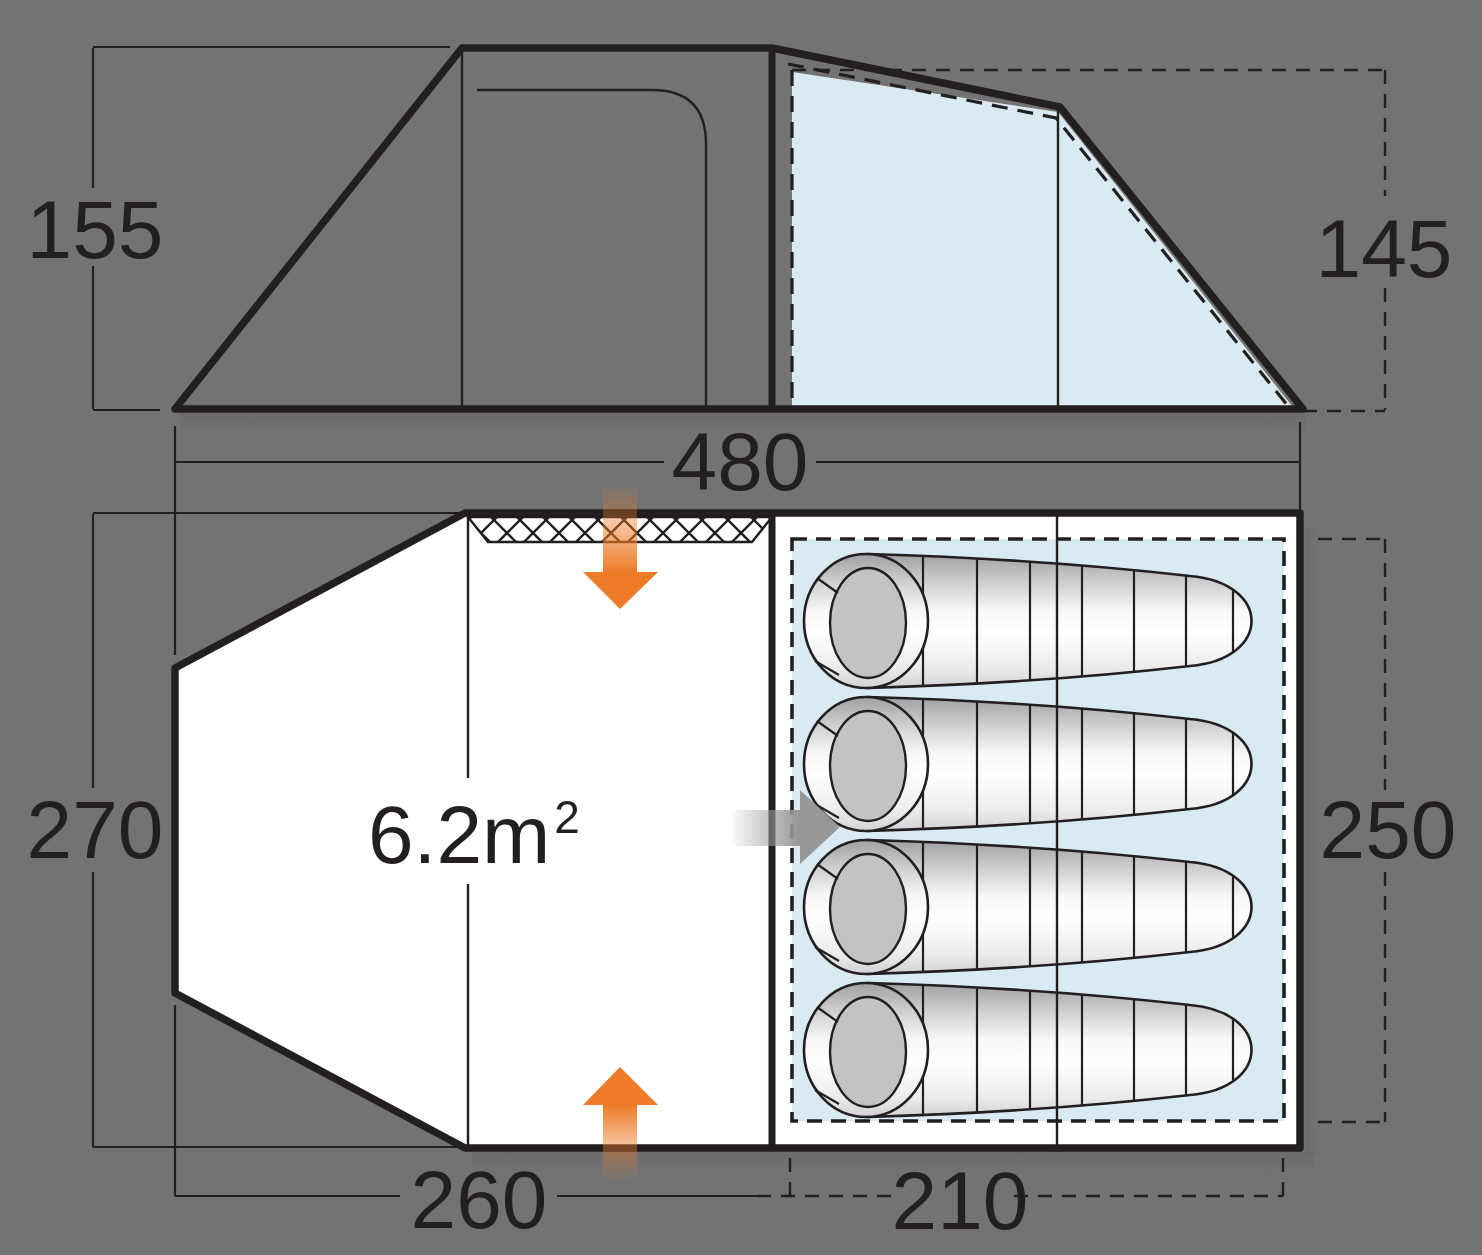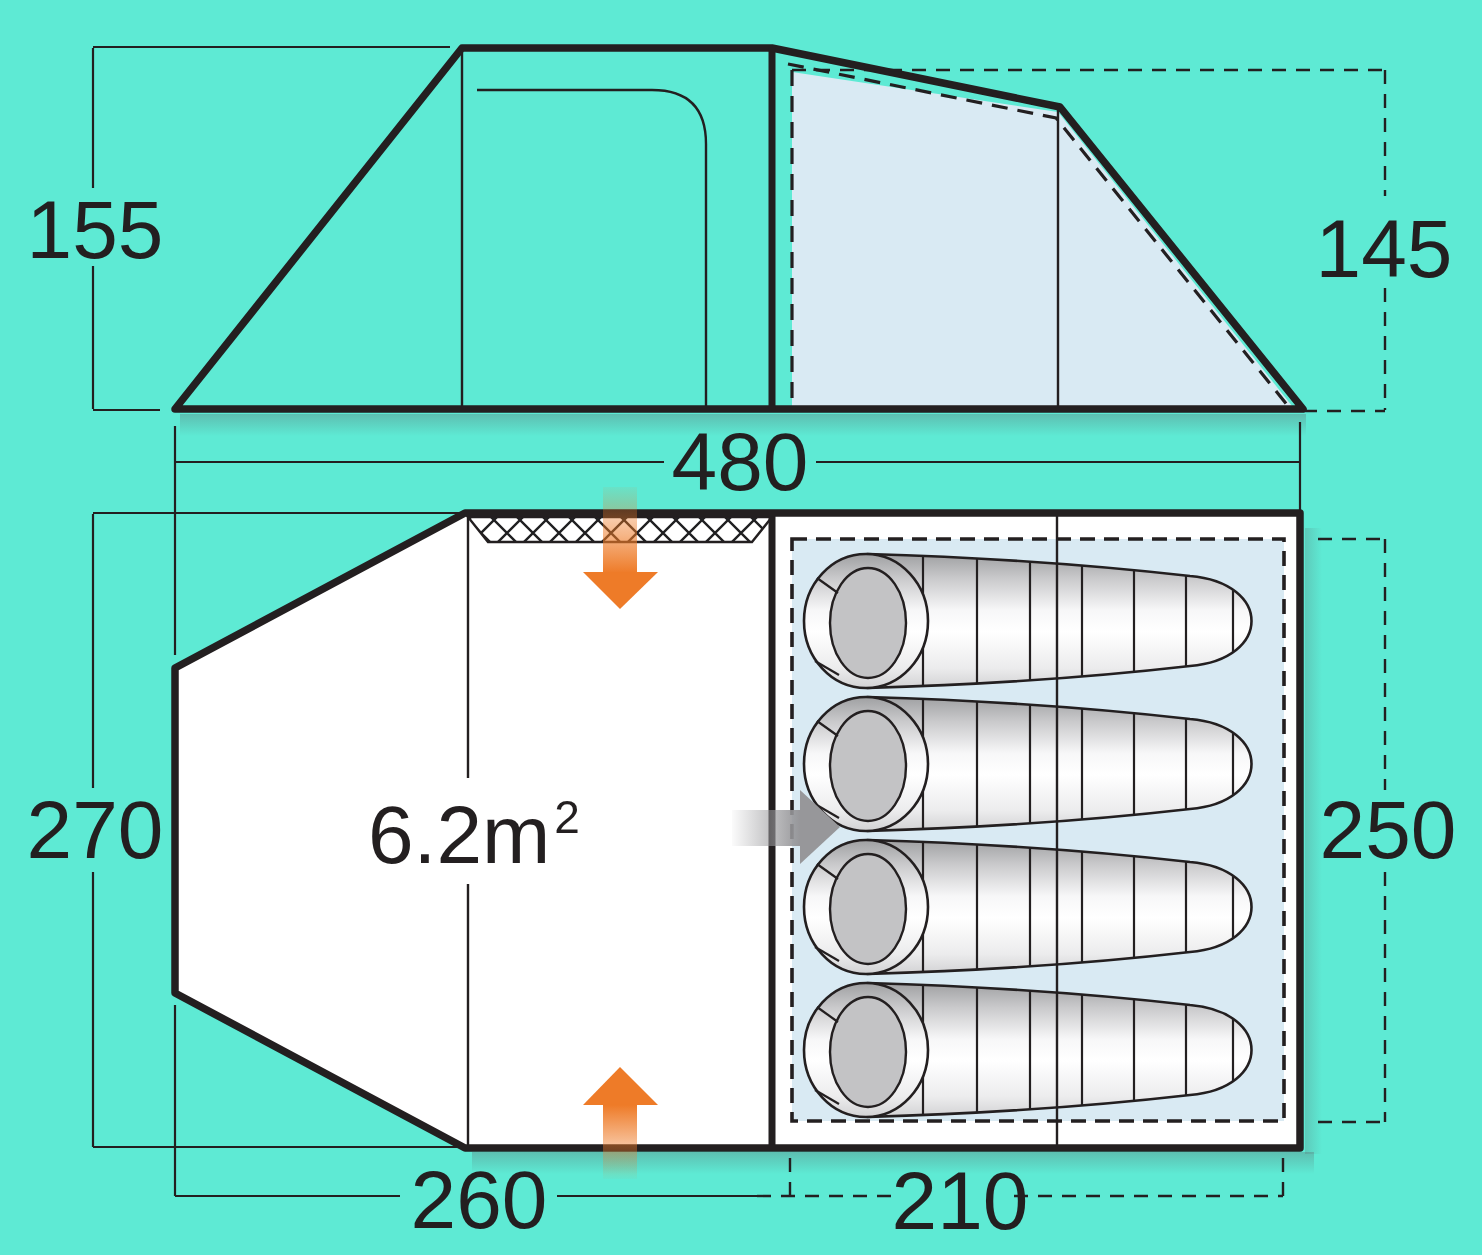--- a/index.html
+++ b/index.html
@@ -1,16 +1,16 @@
 <!DOCTYPE html>
 <html><head>
 <meta charset="utf-8">
 <style>
   html,body{margin:0;padding:0;background:#ffffff;}
-  #stage{position:relative;width:1482px;height:1255px;background:#5eead4;overflow:hidden;
+  #stage{position:relative;width:1482px;height:1255px;background:#737373;overflow:hidden;
          font-family:"Liberation Sans", sans-serif;}
   svg{display:block;}
   text{fill:#231f20;font-family:"Liberation Sans", sans-serif;}
   .dimtext{font-size:82px;letter-spacing:0px;}
   .suptext{font-size:46px;}
 </style>
 </head>
 <body>
 
 <div id="stage">

